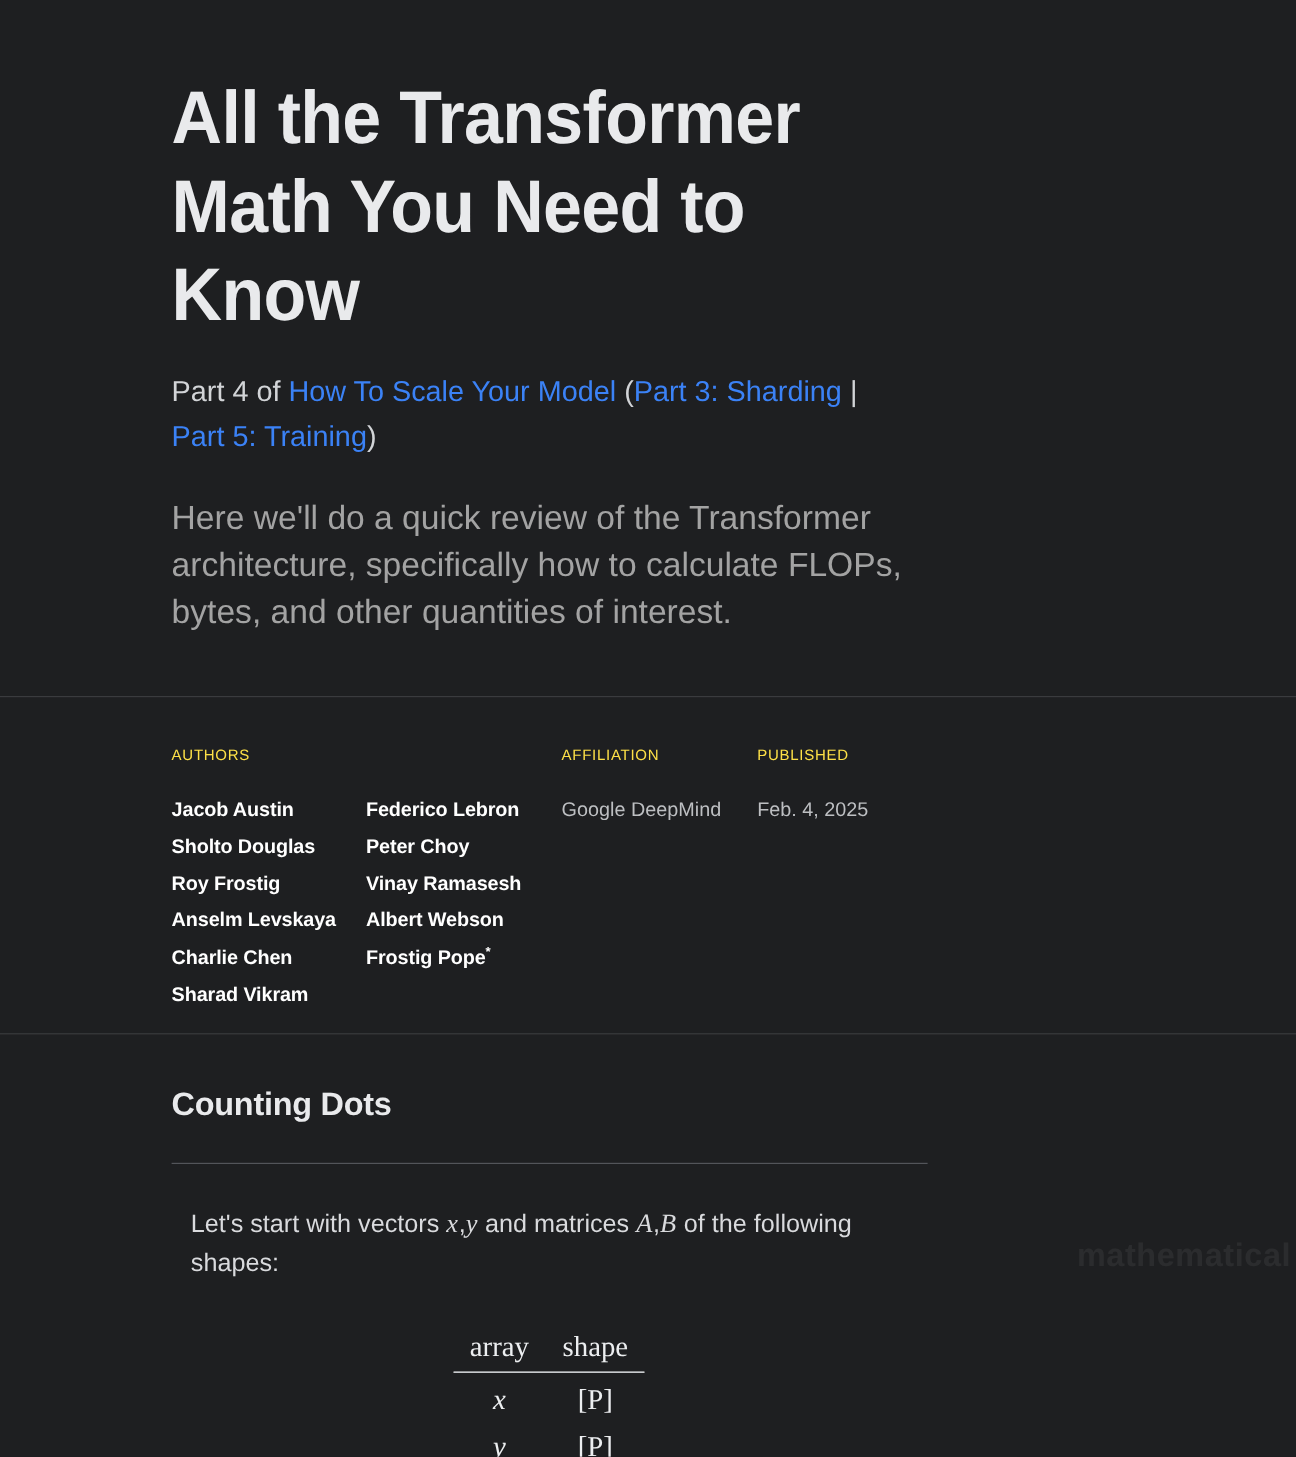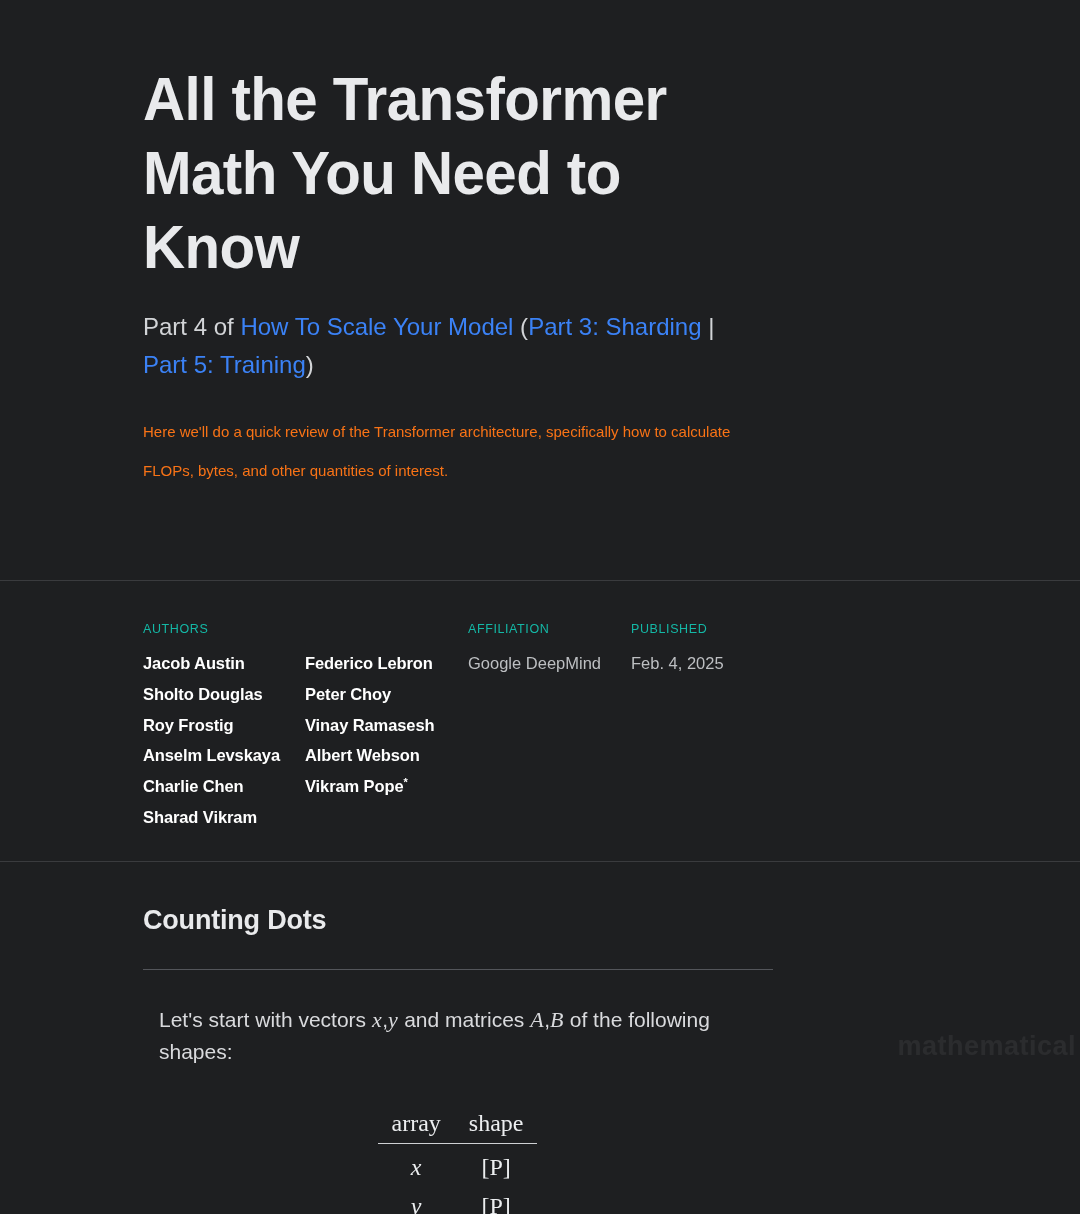--- a/index.html
+++ b/index.html
@@ -49,23 +49,23 @@
     color: #d2d4d7;
     margin: 24px 0 0 0;
     width: 620px;
     font-weight: 400;
   }
   .subtitle a, .link {
     color: #3b82f6;
     text-decoration: none;
   }
   .lede {
-    font-size: 15px;
+    font-size: 28px;
     line-height: 39px;
-    color: #f97316;
+    color: #a3a3a3;
     margin: 28px 0 15px 0;
     width: 625px;
     font-weight: 400;
   }
 
   
   .rule-full {
     position: absolute;
     left: 0;
     width: 1080px;
@@ -87,24 +87,24 @@
     align-items: flex-start;
   }
   .meta-block { position: relative; }
   .meta-block.authors   { width: 325px; }
   .meta-block.affil     { width: 163px; }
   .meta-block.published { width: 180px; }
 
   .meta-label {
     font-size: 12.5px;
     letter-spacing: 0.6px;
-    color: #14b8a6;
+    color: #fde047;
     text-transform: uppercase;
     font-weight: 400;
-    margin-bottom: 12px;
+    margin-bottom: 24px;
     display: block;
   }
   .author-cols {
     display: flex;
   }
   .author-col { width: 162px; }
   .author-name {
     font-size: 16.5px;
     font-weight: 700;
     color: #ffffff;
@@ -246,21 +246,21 @@
             <div class="author-name">Roy Frostig</div>
             <div class="author-name">Anselm Levskaya</div>
             <div class="author-name">Charlie Chen</div>
             <div class="author-name">Sharad Vikram</div>
           </div>
           <div class="author-col">
             <div class="author-name">Federico Lebron</div>
             <div class="author-name">Peter Choy</div>
             <div class="author-name">Vinay Ramasesh</div>
             <div class="author-name">Albert Webson</div>
-            <div class="author-name"><span>Vikram Pope</span><span class="star">*</span></div>
+            <div class="author-name"><span>Frostig Pope</span><span class="star">*</span></div>
           </div>
         </div>
       </div>
 
       <div class="meta-block affil">
         <span class="meta-label">AFFILIATION</span>
         <div class="meta-value">Google DeepMind</div>
       </div>
 
       <div class="meta-block published">

